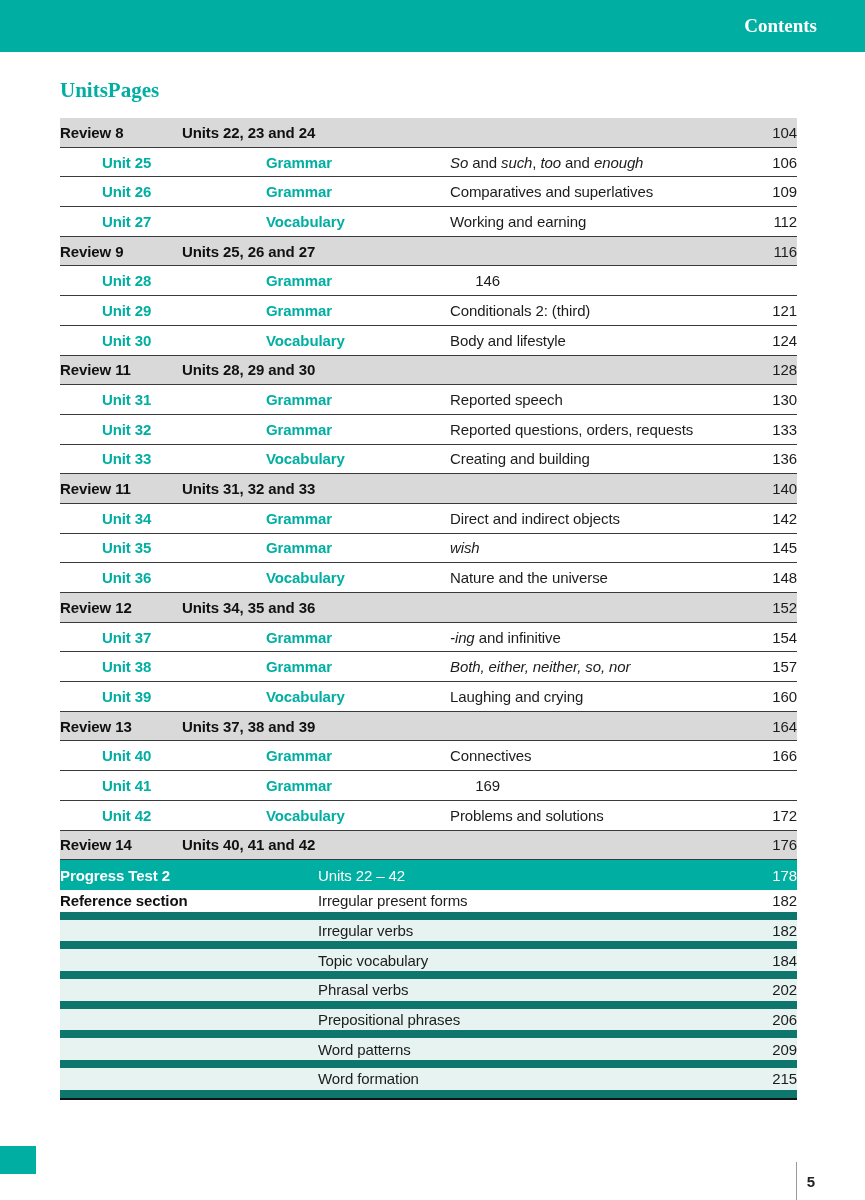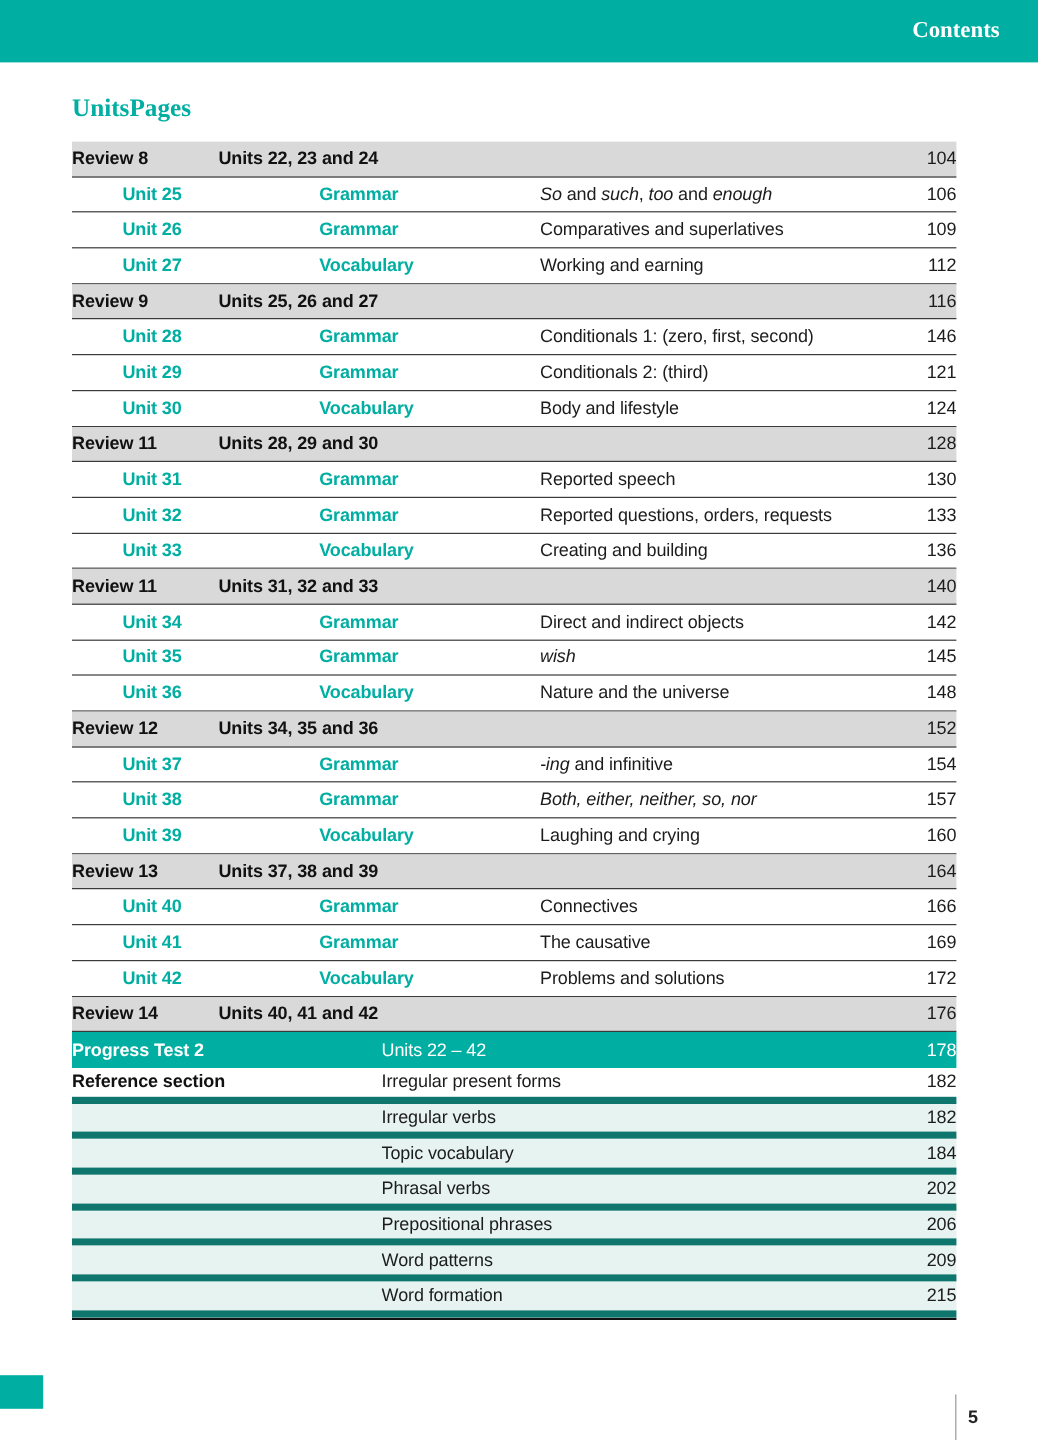--- a/index.html
+++ b/index.html
@@ -10,21 +10,21 @@
   :root{
     --teal:#00AEA2;
     --review-gray:#D9D9D9;
     --mint:#E6F3F0;
     --ink:#1c1c1c;
     --row-h:29.7px;
   }
   .header-bar{
     position:absolute;top:0;left:0;width:865px;height:52px;
     background:var(--teal);display:flex;align-items:center;justify-content:flex-end;
-    padding-right:32px;box-sizing:border-box;
+    padding-right:48px;box-sizing:border-box;
   }
   .header-title{
     color:#ffffff;font-family:"Liberation Serif", serif;font-weight:bold;font-size:19px;
   }
   .heading-row{
     position:absolute;top:78px;left:60px;width:737px;
     display:flex;justify-content:flex-start;align-items:baseline;
   }
   .heading-row .h{
     color:var(--teal);font-family:"Liberation Serif", serif;font-weight:bold;font-size:21px;
@@ -47,21 +47,21 @@
   .page{width:50px;flex:0 0 auto;text-align:right;}
   .unit-label, .cat-label{font-weight:bold;color:var(--teal);margin-left:42px;}
   .row.review{background:var(--review-gray);}
   .review-label{font-weight:bold;color:#111111;}
   .review-units{flex:1 1 auto;font-weight:bold;color:#111111;}
   .row.progress{
     background:var(--teal);color:#ffffff;border-bottom:none;
   }
   .row.progress .section-label{font-weight:bold;color:#ffffff;}
   .row.reference{
-    background:var(--mint);border-bottom:6px solid #0f766e;
+    background:var(--mint);border-bottom:8px solid #0f766e;
   }
   .row.reference.first{background:#ffffff;}
   .row.reference .section-label{font-weight:bold;color:#111111;}
   .footer-square{
     position:absolute;left:0;bottom:26px;width:36px;height:28px;background:var(--teal);
   }
   .page-num-wrap{
     position:absolute;right:50px;bottom:0;height:38px;
     border-left:1.5px solid #9a9a9a;padding-left:10px;
     display:flex;align-items:center;
@@ -105,21 +105,20 @@
       <span class="page">112</span>
     </div>
     <div class="row review">
       <span class="col1 review-label">Review 9</span>
       <span class="review-units">Units 25, 26 and 27</span>
       <span class="page">116</span>
     </div>
     <div class="row unit">
       <span class="col1 unit-label">Unit 28</span>
       <span class="col2 cat-label">Grammar</span>
-      <span class="titlecol"><span>Conditionals 1: (zero, first, second)</span></span>
       <span class="page">146</span>
     </div>
     <div class="row unit">
       <span class="col1 unit-label">Unit 29</span>
       <span class="col2 cat-label">Grammar</span>
       <span class="titlecol"><span>Conditionals 2: (third)</span></span>
       <span class="page">121</span>
     </div>
     <div class="row unit">
       <span class="col1 unit-label">Unit 30</span>
@@ -203,21 +202,20 @@
     </div>
     <div class="row unit">
       <span class="col1 unit-label">Unit 40</span>
       <span class="col2 cat-label">Grammar</span>
       <span class="titlecol"><span>Connectives</span></span>
       <span class="page">166</span>
     </div>
     <div class="row unit">
       <span class="col1 unit-label">Unit 41</span>
       <span class="col2 cat-label">Grammar</span>
-      <span class="titlecol"><span>The causative</span></span>
       <span class="page">169</span>
     </div>
     <div class="row unit">
       <span class="col1 unit-label">Unit 42</span>
       <span class="col2 cat-label">Vocabulary</span>
       <span class="titlecol"><span>Problems and solutions</span></span>
       <span class="page">172</span>
     </div>
     <div class="row review">
       <span class="col1 review-label">Review 14</span>

